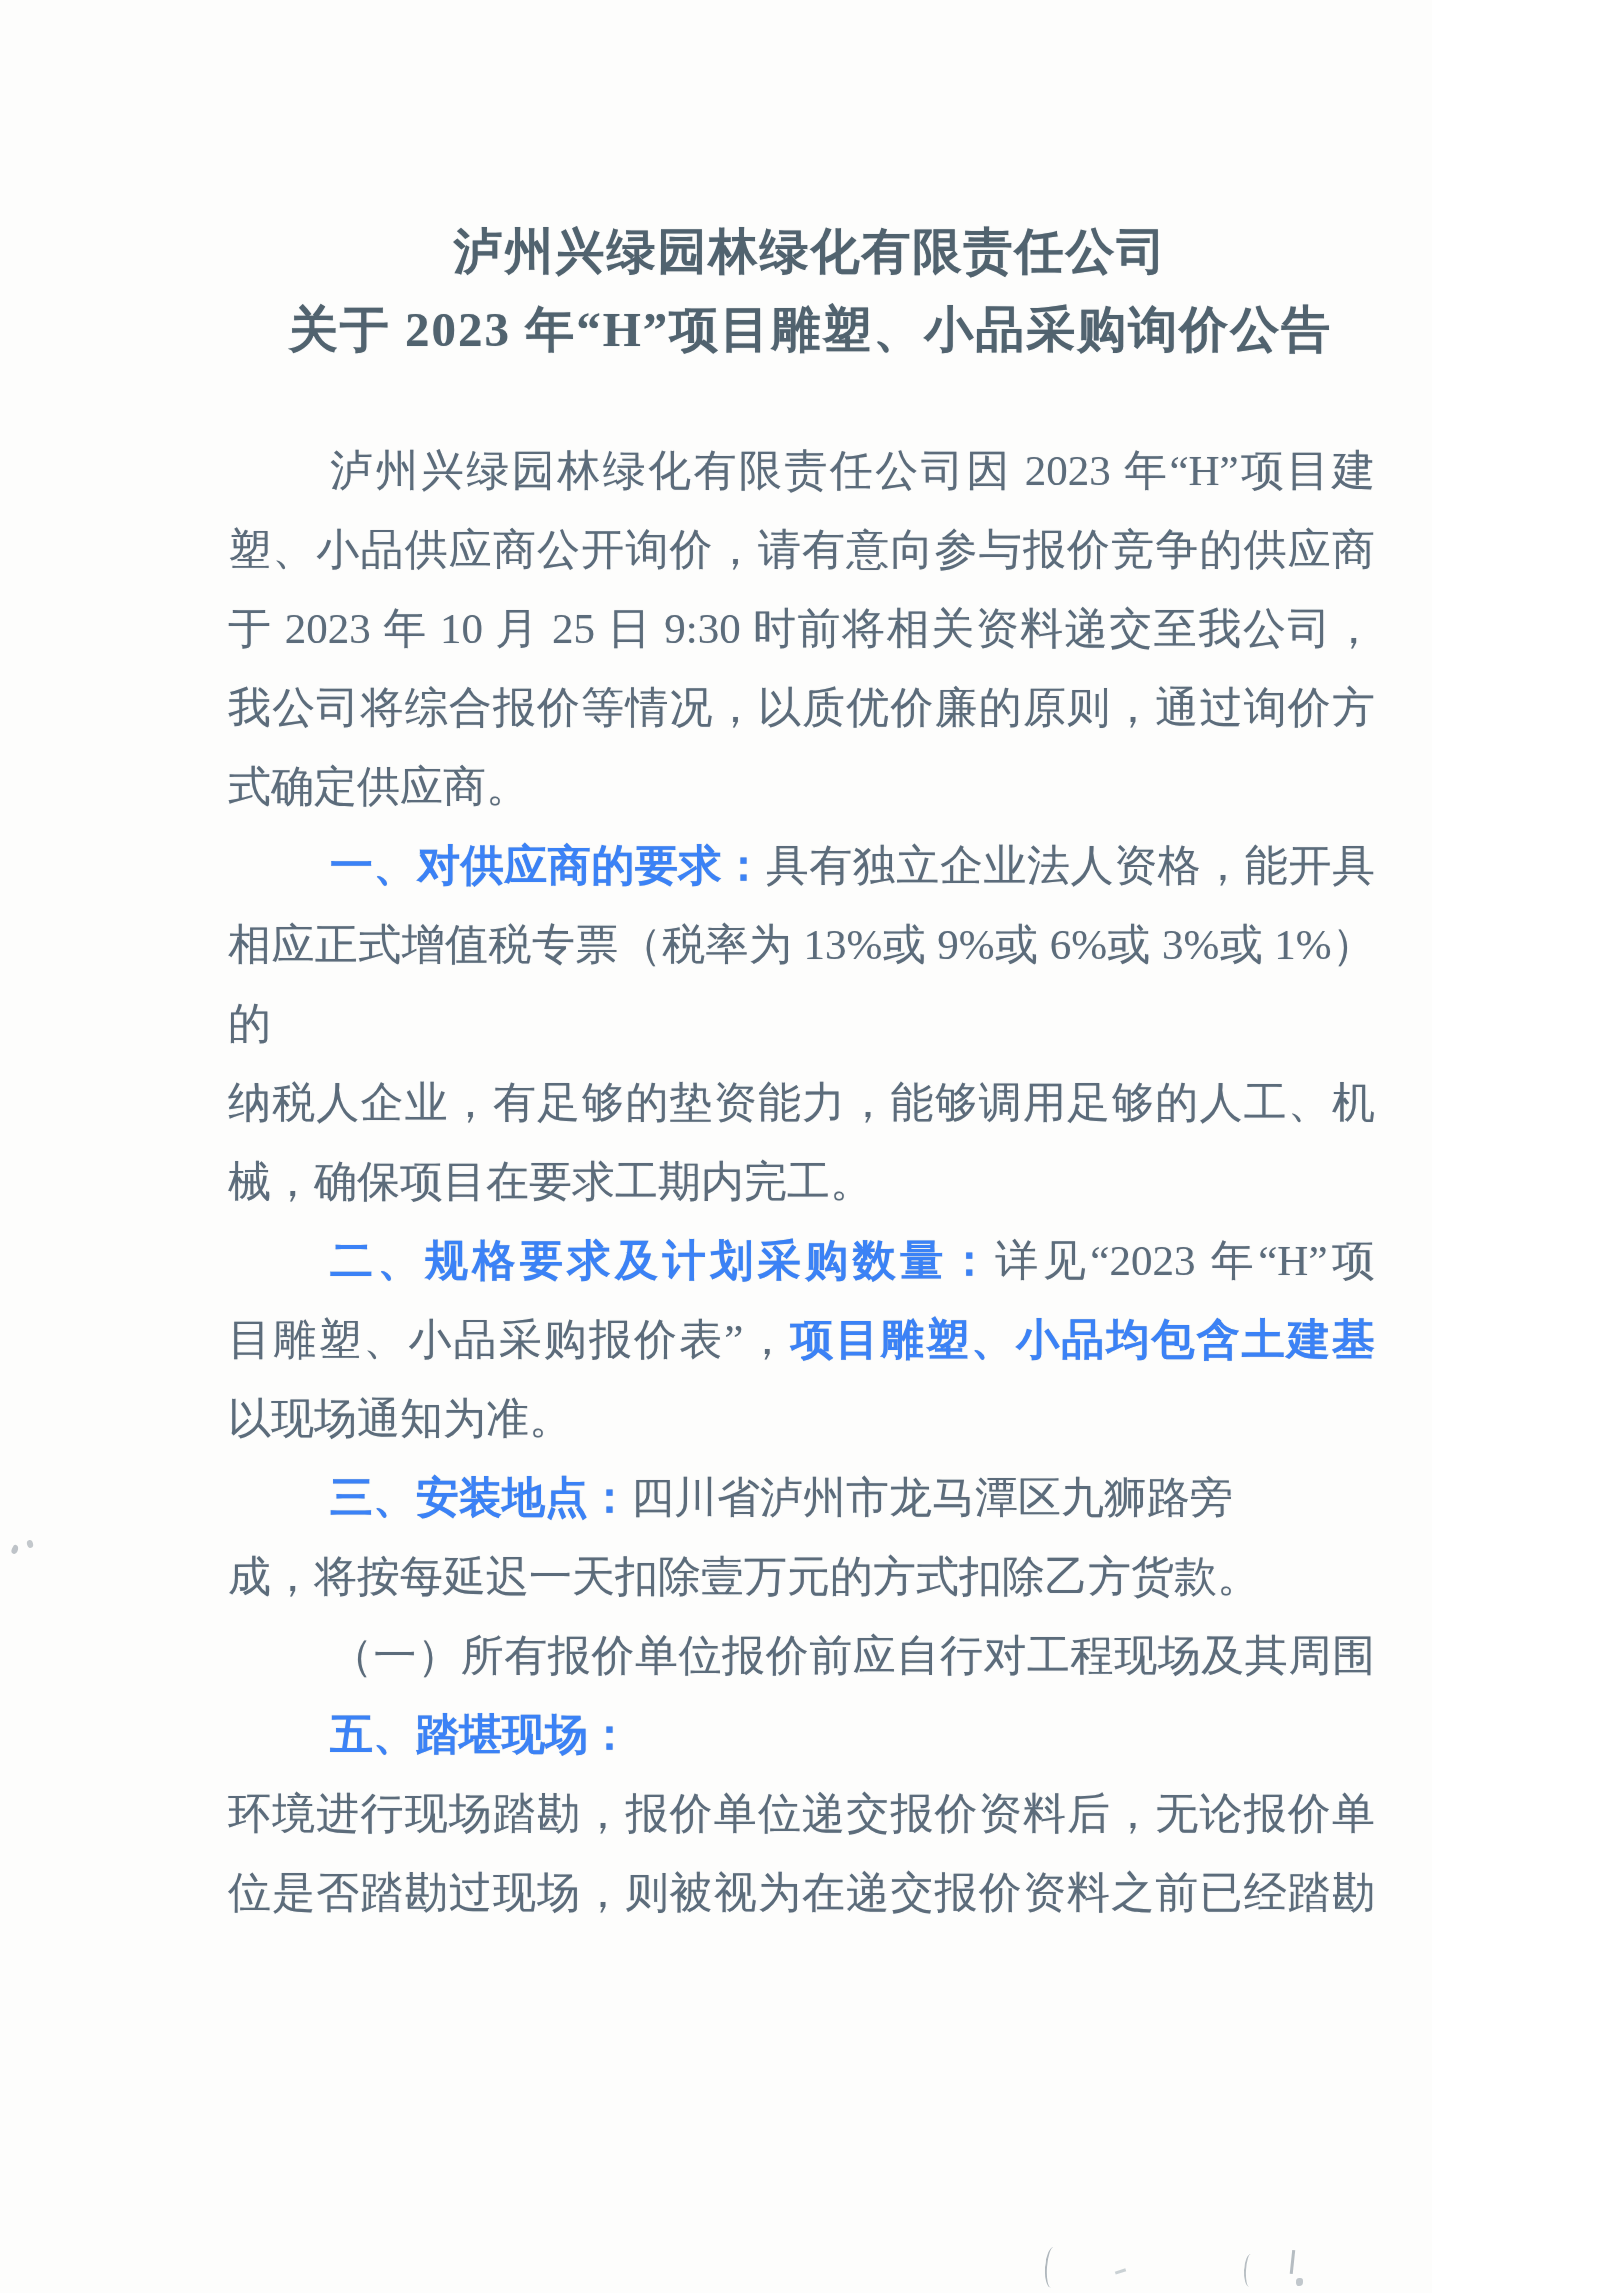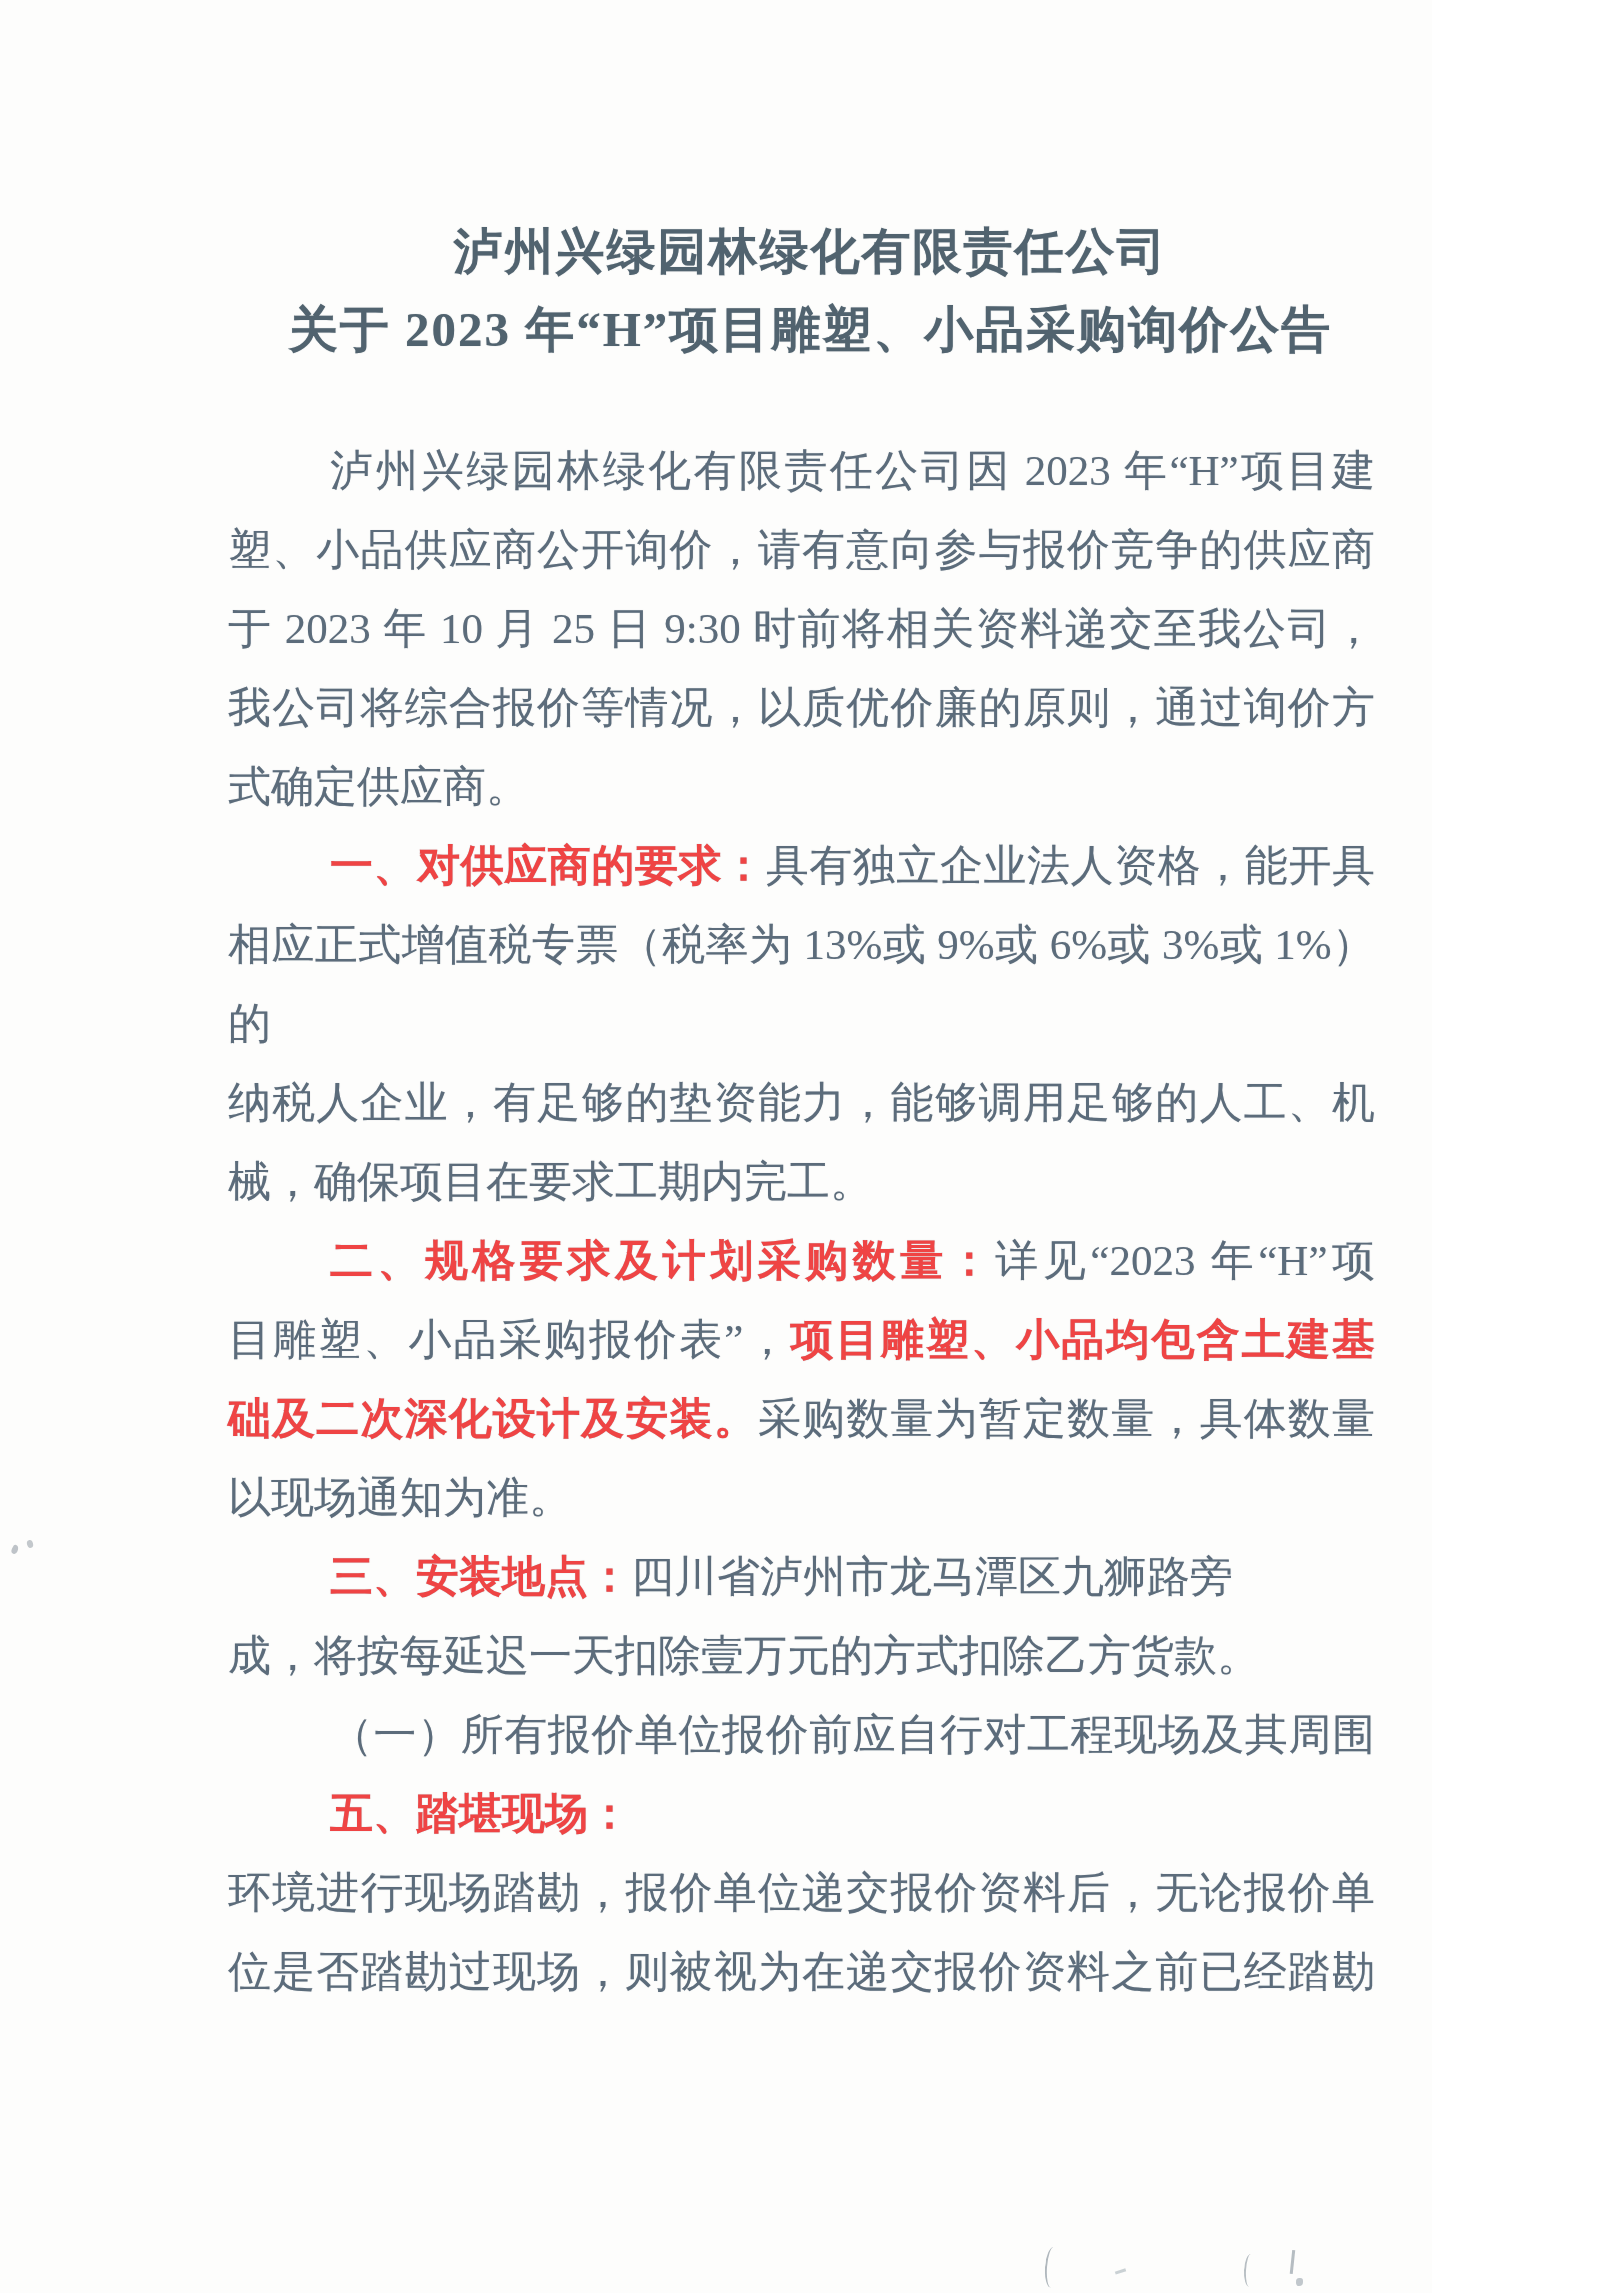--- a/index.html
+++ b/index.html
@@ -32,21 +32,21 @@
     white-space:normal;
   }
   .line.j{
     text-align:justify;
     text-align-last:justify;
   }
   .line.ind{ text-indent:102px; }
   .line .h{
     font-family:"Liberation Sans","DejaVu Sans",sans-serif;
     font-weight:700;
-    color:#ef4444;
+    color:#3b82f6;
     text-shadow:0 0 1px rgba(76,95,111,.4);
   }
   
   .artifact{position:absolute;pointer-events:none;}
   .spec-a{left:11.8px;top:1545px;width:5.9px;height:8.8px;background:#8a949c;opacity:.55;border-radius:40% 60% 50% 50%;transform:rotate(25deg);}
   .spec-b{left:27.4px;top:1540px;width:5.9px;height:7.8px;background:#8a949c;opacity:.5;border-radius:50%;transform:rotate(-15deg);}
   .stroke-a{left:1045px;top:2247px;width:15.7px;height:41px;border-left:2.9px solid #97a1a9;border-radius:50%/60%;opacity:.75;transform:rotate(4deg);}
   .dash-a{left:1115px;top:2270px;width:10.8px;height:2.9px;background:#b4bdc3;opacity:.7;transform:rotate(-18deg);}
   .stroke-b{left:1244px;top:2254px;width:12.7px;height:33px;border-left:2.9px solid #9aa4ab;border-radius:50%/60%;opacity:.7;transform:rotate(3deg);}
   .stroke-c{left:1291px;top:2250px;width:2.9px;height:23.5px;background:#97a1a9;opacity:.7;transform:rotate(6deg);}
@@ -67,21 +67,20 @@
       <div class="line j"><span>塑、小品供应商公开询价，请有意向参与报价竞争的供应商</span></div>
       <div class="line j"><span>于 2023 年 10 月 25 日 9:30 时前将相关资料递交至我公司，</span></div>
       <div class="line j"><span>我公司将综合报价等情况，以质优价廉的原则，通过询价方</span></div>
       <div class="line"><span>式确定供应商。</span></div>
       <div class="line j ind"><span class="h">一、对供应商的要求：</span><span>具有独立企业法人资格，能开具</span></div>
       <div class="line j"><span>相应正式增值税专票（税率为 13%或 9%或 6%或 3%或 1%）的</span></div>
       <div class="line j"><span>纳税人企业，有足够的垫资能力，能够调用足够的人工、机</span></div>
       <div class="line"><span>械，确保项目在要求工期内完工。</span></div>
       <div class="line j ind"><span class="h">二、规格要求及计划采购数量：</span><span>详见“2023 年“H”项</span></div>
       <div class="line j"><span>目雕塑、小品采购报价表”，</span><span class="h">项目雕塑、小品均包含土建基</span></div>
-      <div class="line j"><span class="h">础及二次深化设计及安装。</span><span>采购数量为暂定数量，具体数量</span></div>
       <div class="line"><span>以现场通知为准。</span></div>
       <div class="line ind"><span class="h">三、安装地点：</span><span>四川省泸州市龙马潭区九狮路旁</span></div>
       <div class="line"><span>成，将按每延迟一天扣除壹万元的方式扣除乙方货款。</span></div>
       <div class="line j ind"><span>（一）所有报价单位报价前应自行对工程现场及其周围</span></div>
       <div class="line ind"><span class="h">五、踏堪现场：</span></div>
       <div class="line j"><span>环境进行现场踏勘，报价单位递交报价资料后，无论报价单</span></div>
       <div class="line j"><span>位是否踏勘过现场，则被视为在递交报价资料之前已经踏勘</span></div>
     </div>
 
   <div class="artifact spec-a"></div>

